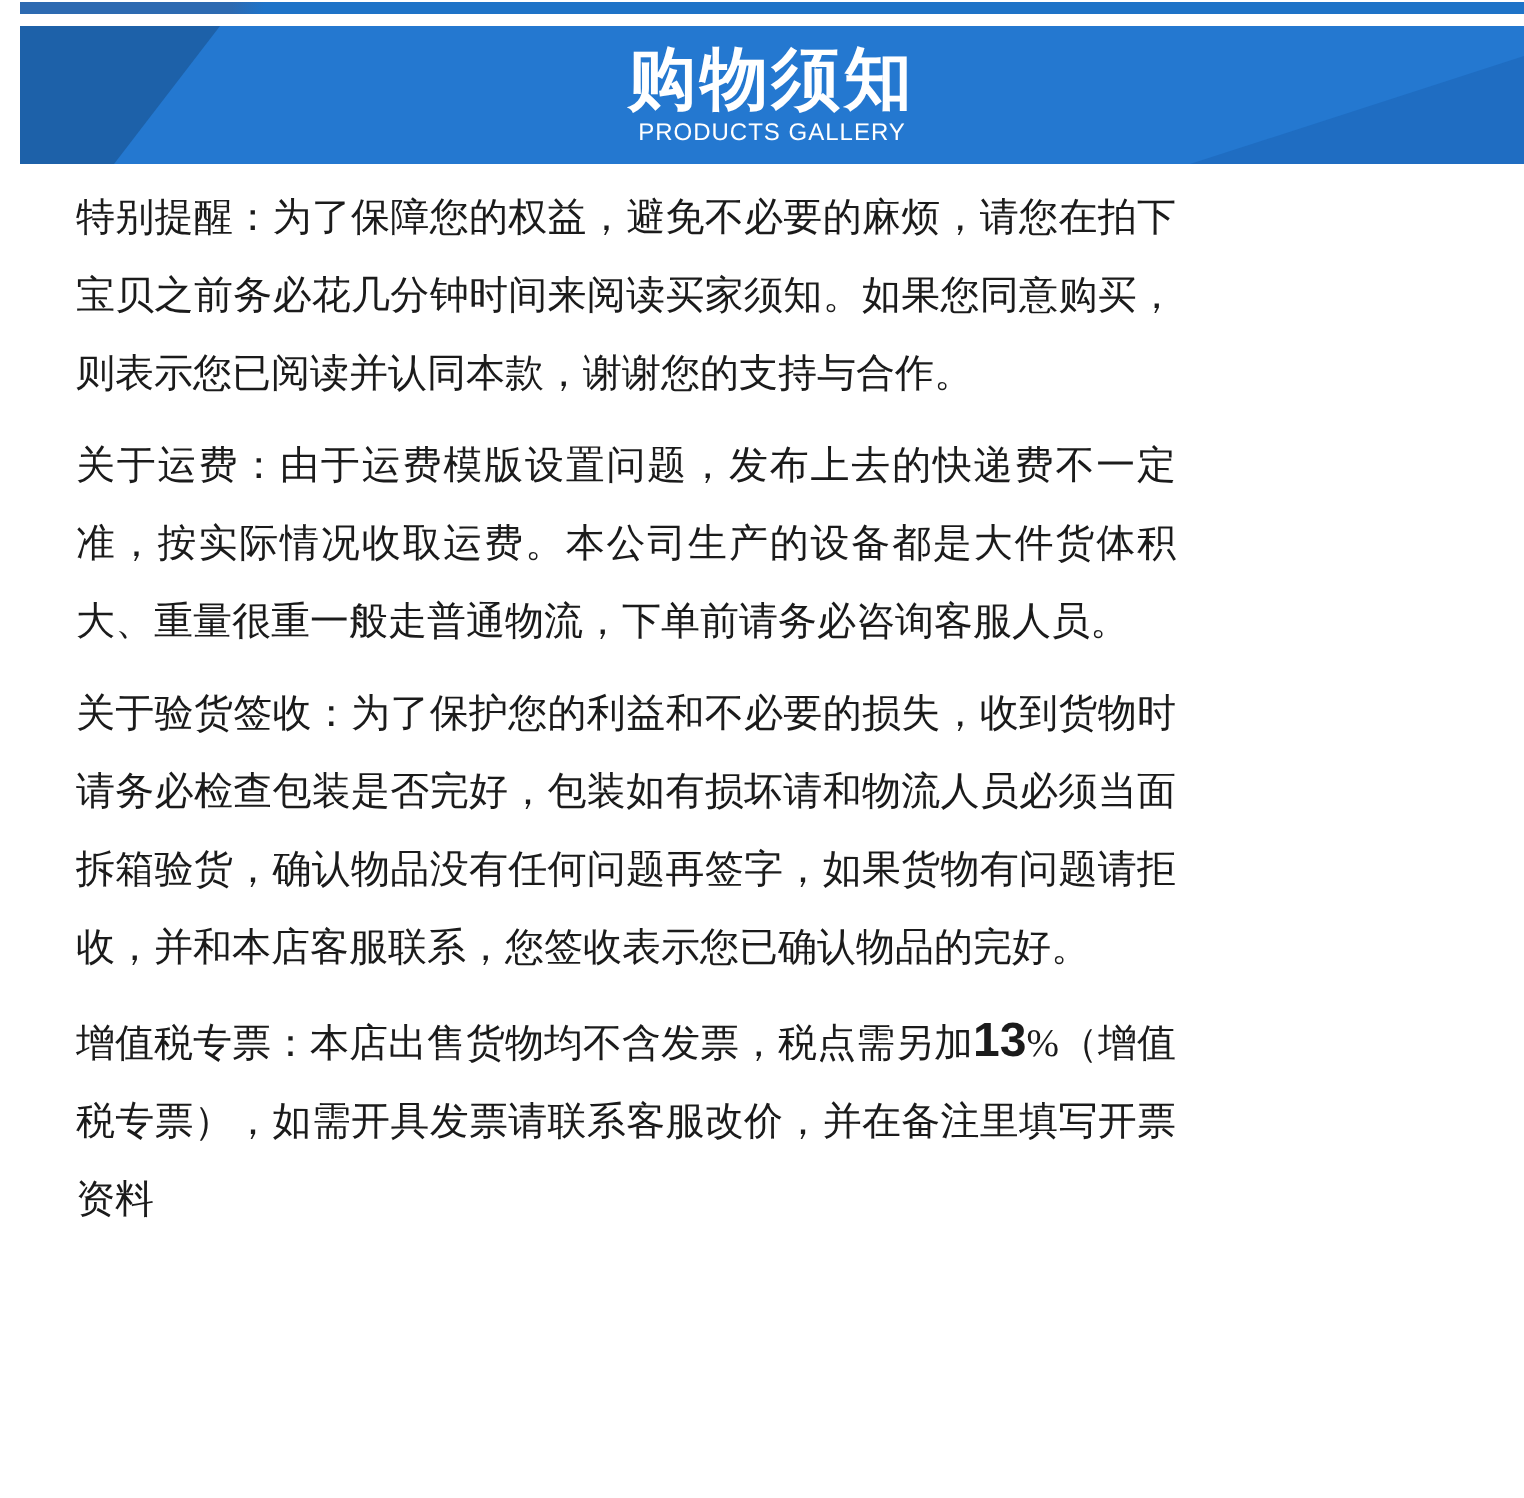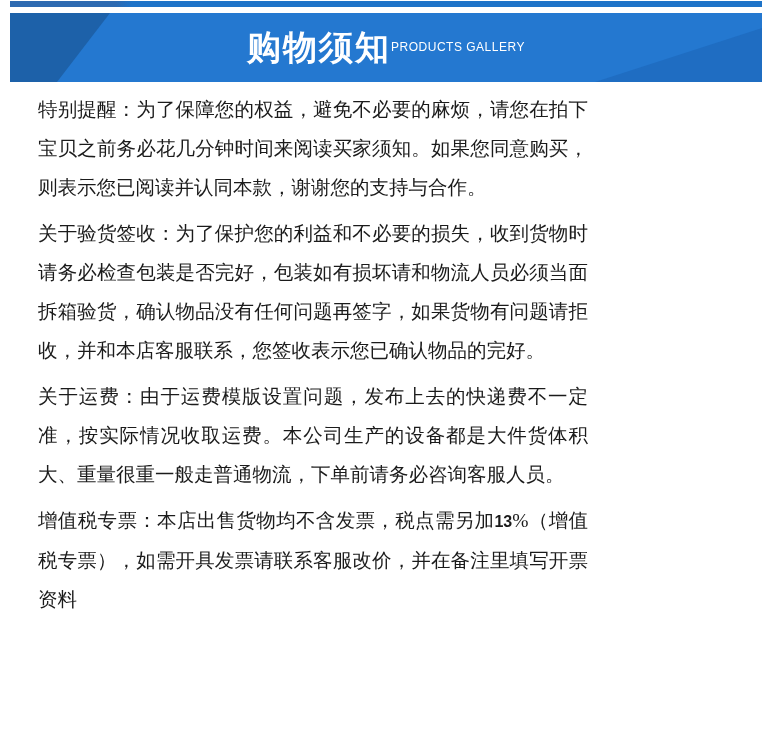--- a/index.html
+++ b/index.html
@@ -27,21 +27,21 @@
       var(--topbar-right) 120px, var(--topbar-right) 100%);
   }
   .banner {
     position: absolute;
     left: 10px;
     top: 13px;
     width: 752px;
     height: 69px;
     background: var(--banner-base);
     display: flex;
-    flex-direction: row;
+    flex-direction: column;
     align-items: center;
     justify-content: center;
     overflow: hidden;
   }
   .banner .shape {
     position: absolute;
     inset: 0;
     pointer-events: none;
   }
   .shape.dark-left {
@@ -86,35 +86,35 @@
     font-family: "Liberation Serif", "DejaVu Serif", serif;
     font-size: 19.5px;
     line-height: 39px;
     color: var(--text-color);
     text-align: justify;
     text-justify: inter-ideograph;
   }
   .content p b {
     font-family: "Liberation Sans", sans-serif;
     font-weight: bold;
-    font-size: 16px;
+    font-size: 24px;
   }
 </style>
 </head>
 <body>
 
 <div class="page">
   <div class="topbar"></div>
 
   <div class="banner">
     <div class="shape dark-left"></div>
     <div class="shape dark-right"></div>
     <h1>购物须知</h1>
     <div class="subtitle">PRODUCTS GALLERY</div>
   </div>
 
   <div class="content">
       <p><span>特别提醒：为了保障您的权益，避免不必要的麻烦，请您在拍下宝贝之前务必花几分钟时间来阅读买家须知。如果您同意购买，则表示您已阅读并认同本款，谢谢您的支持与合作。</span></p>
+      <p><span>关于运费：由于运费模版设置问题，发布上去的快递费不一定准，按实际情况收取运费。本公司生产的设备都是大件货体积大、重量很重一般走普通物流，下单前请务必咨询客服人员。</span></p>
       <p><span>关于验货签收：为了保护您的利益和不必要的损失，收到货物时请务必检查包装是否完好，包装如有损坏请和物流人员必须当面拆箱验货，确认物品没有任何问题再签字，如果货物有问题请拒收，并和本店客服联系，您签收表示您已确认物品的完好。</span></p>
-      <p><span>关于运费：由于运费模版设置问题，发布上去的快递费不一定准，按实际情况收取运费。本公司生产的设备都是大件货体积大、重量很重一般走普通物流，下单前请务必咨询客服人员。</span></p>
       <p><span>增值税专票：本店出售货物均不含发票，税点需另加</span><b>13</b><span>%（增值税专票），如需开具发票请联系客服改价，并在备注里填写开票资料</span></p>
     </div>
 </div>
 
 </body></html>

